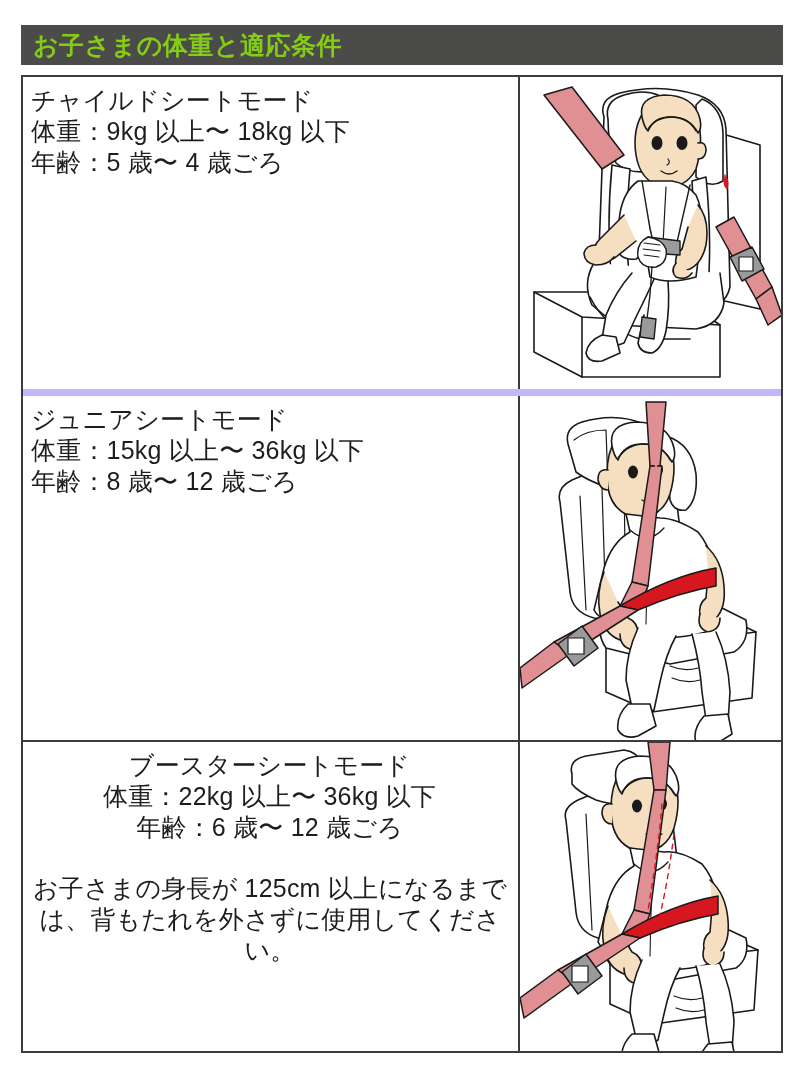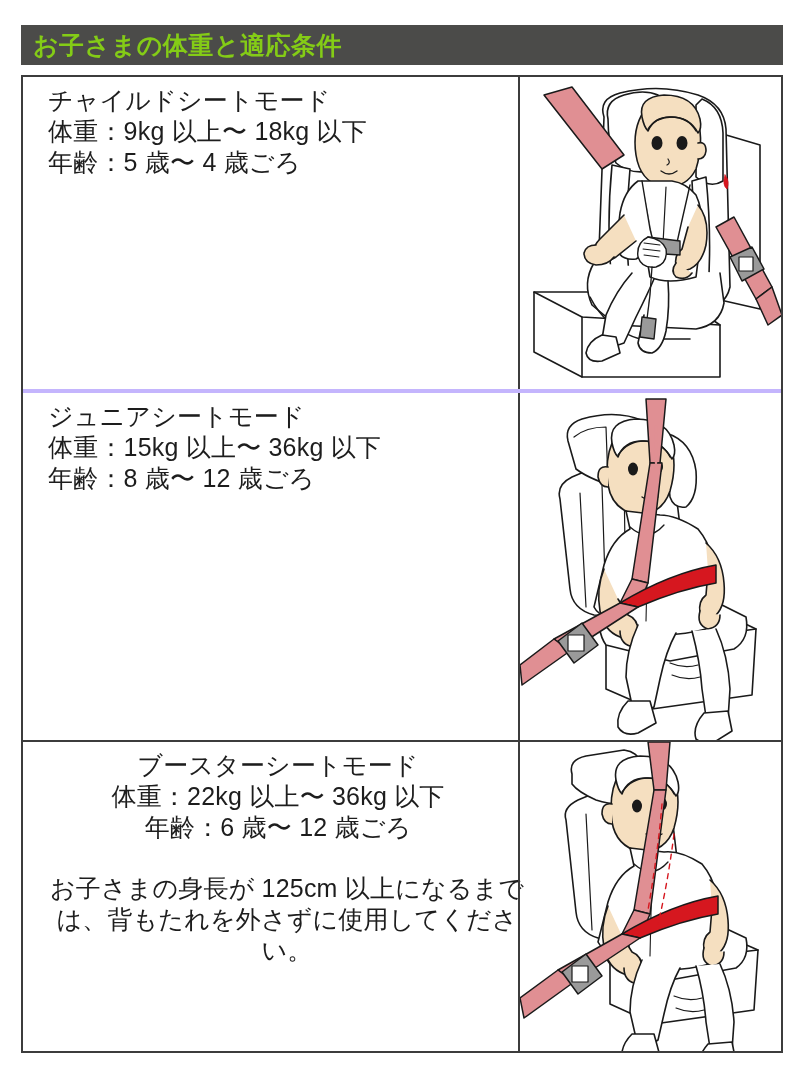--- a/index.html
+++ b/index.html
@@ -56,27 +56,27 @@
     box-sizing: border-box;
     display: flex;
     flex-direction: column;
   }
   .row {
     display: flex;
     box-sizing: border-box;
     position: relative;
   }
   .row-1 { height: 312px; }
-  .row-2 { height: 353px; border-top: 4px solid #c4b5fd; border-bottom: 2px solid #3c3c3c; }
+  .row-2 { height: 353px; border-top: 7px solid #c4b5fd; border-bottom: 2px solid #3c3c3c; }
   .row-3 { height: 309px; text-align: center; }
 
   .cell-text {
     width: 495px;
     box-sizing: border-box;
-    padding: 8px 10px 0 25px;
+    padding: 8px 10px 0 8px;
     position: relative;
   }
   .cell-img {
     flex: 1;
     box-sizing: border-box;
     border-left: 2px solid #3c3c3c;
     position: relative;
     overflow: hidden;
   }
 

